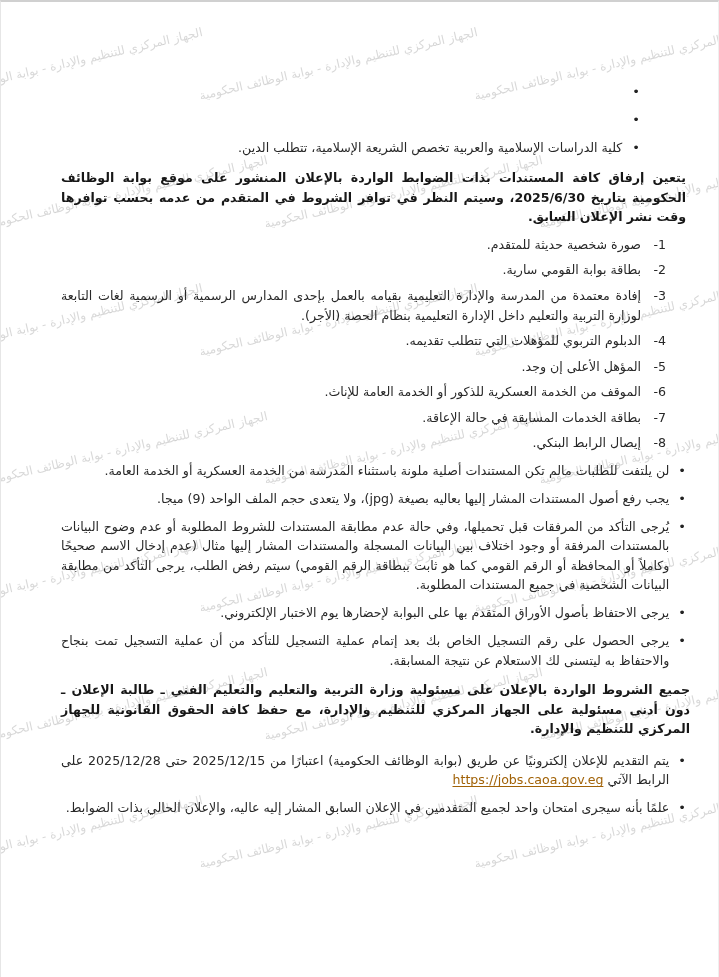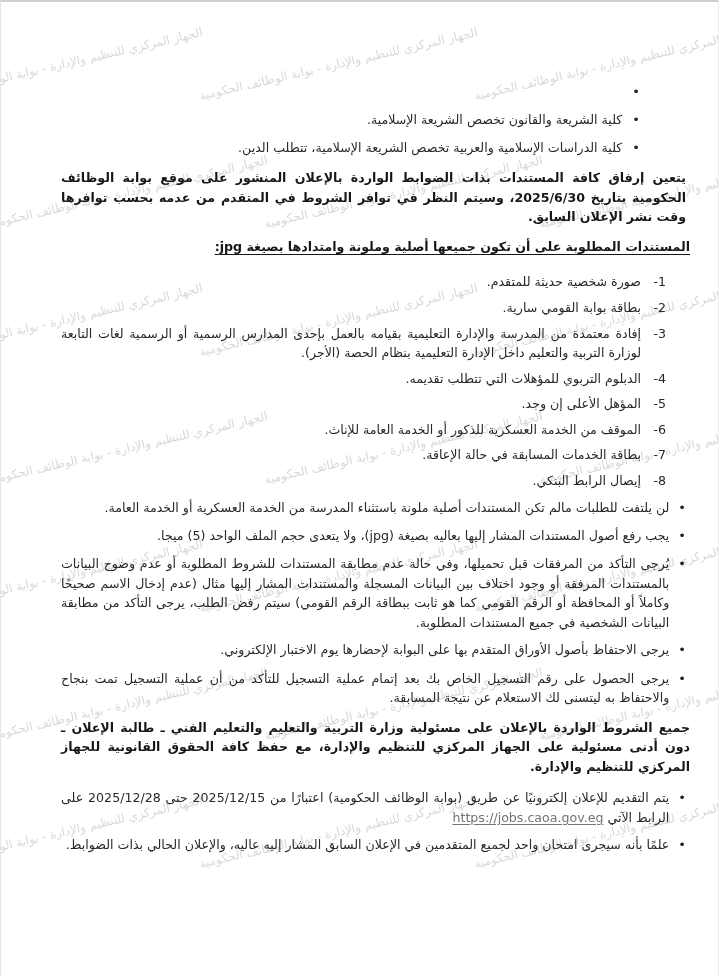--- a/index.html
+++ b/index.html
@@ -89,21 +89,21 @@
     margin: 8px 0;
   }
   .note-item .dot { flex: 0 0 auto; font-size: 13px; color: #222; }
   .note-item .note-text { flex: 1; }
 
   .disclaimer { margin: 10px 0 12px 0; }
 
   .contact-heading { margin: 2px 0 9px 0; display: inline-block; }
 
   .contact-link {
-    color: #737373;
+    color: #a16207;
     text-decoration: underline;
     text-underline-offset: 2px;
     cursor: pointer;
     unicode-bidi: embed;
     direction: ltr;
   }
 </style>
 </head>
 <body>
 
@@ -135,31 +135,29 @@
 
   <div class="content">
 
 
     <div class="college-list">
       <div class="college-item">
         <span class="dot">•</span>
       </div>
       <div class="college-item">
         <span class="dot">•</span>
-        <span>كلية الشريعة والقانون تخصص الشريعة الإسلامية.</span>
       </div>
       <div class="college-item">
         <span class="dot">•</span>
         <span>كلية الدراسات الإسلامية والعربية تخصص الشريعة الإسلامية، تتطلب الدين.</span>
       </div>
     </div>
 
     <p class="bold attach-note">يتعين إرفاق كافة المستندات بذات الضوابط الواردة بالإعلان المنشور على موقع بوابة الوظائف الحكومية بتاريخ 2025/6/30، وسيتم النظر في توافر الشروط في المتقدم من عدمه بحسب توافرها وقت نشر الإعلان السابق.</p>
 
-    <p class="bold u docs-heading">المستندات المطلوبة على أن تكون جميعها أصلية وملونة وامتدادها بصيغة jpg:</p>
 
     <div class="doc-list">
       <div class="doc-item">
         <span class="doc-num">1-</span>
         <span class="doc-text">صورة شخصية حديثة للمتقدم.</span>
       </div>
       <div class="doc-item">
         <span class="doc-num">2-</span>
         <span class="doc-text">بطاقة بوابة القومي سارية.</span>
       </div>
@@ -189,21 +187,21 @@
       </div>
     </div>
 
     <div class="note-list">
       <div class="note-item">
         <span class="dot">•</span>
         <span class="note-text">لن يلتفت للطلبات مالم تكن المستندات أصلية ملونة باستثناء المدرسة من الخدمة العسكرية أو الخدمة العامة.</span>
       </div>
       <div class="note-item">
         <span class="dot">•</span>
-        <span class="note-text">يجب رفع أصول المستندات المشار إليها بعاليه بصيغة (jpg)، ولا يتعدى حجم الملف الواحد (5) ميجا.</span>
+        <span class="note-text">يجب رفع أصول المستندات المشار إليها بعاليه بصيغة (jpg)، ولا يتعدى حجم الملف الواحد (9) ميجا.</span>
       </div>
       <div class="note-item">
         <span class="dot">•</span>
         <span class="note-text">يُرجى التأكد من المرفقات قبل تحميلها، وفي حالة عدم مطابقة المستندات للشروط المطلوبة أو عدم وضوح البيانات بالمستندات المرفقة أو وجود اختلاف بين البيانات المسجلة والمستندات المشار إليها مثال (عدم إدخال الاسم صحيحًا وكاملاً أو المحافظة أو الرقم القومي كما هو ثابت ببطاقة الرقم القومي) سيتم رفض الطلب، يرجى التأكد من مطابقة البيانات الشخصية في جميع المستندات المطلوبة.</span>
       </div>
       <div class="note-item">
         <span class="dot">•</span>
         <span class="note-text">يرجى الاحتفاظ بأصول الأوراق المتقدم بها على البوابة لإحضارها يوم الاختبار الإلكتروني.</span>
       </div>
       <div class="note-item">

